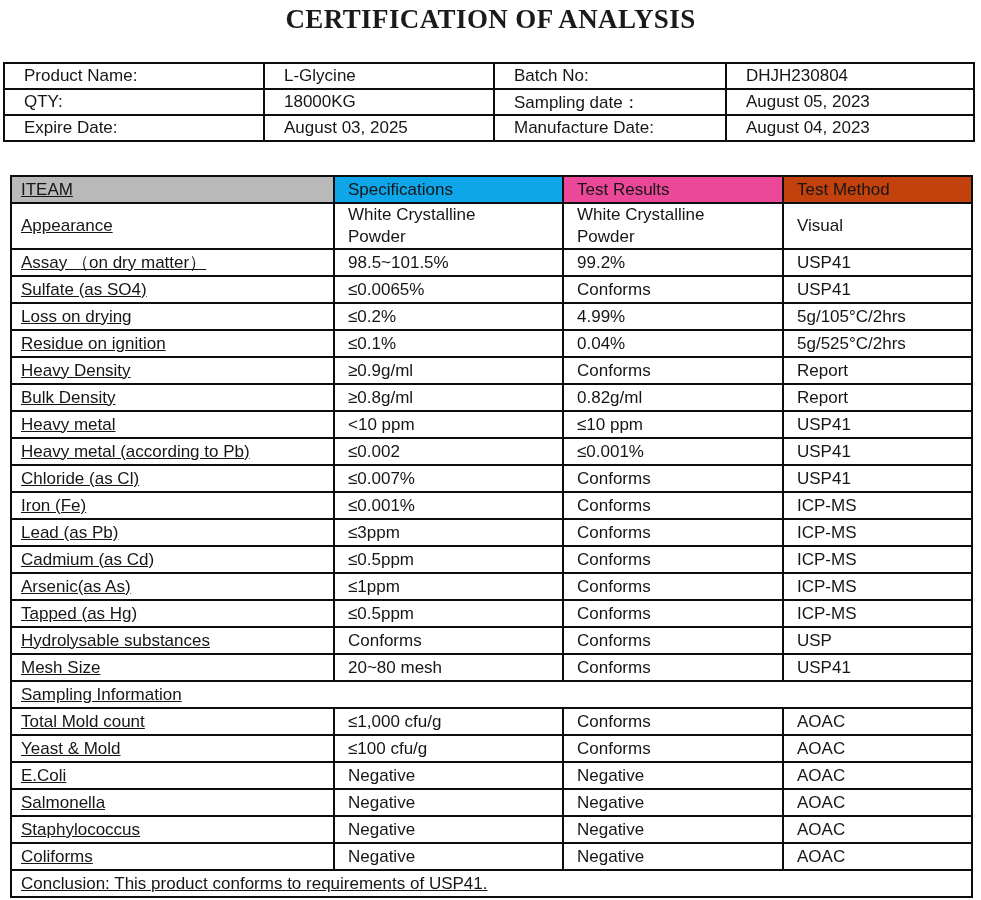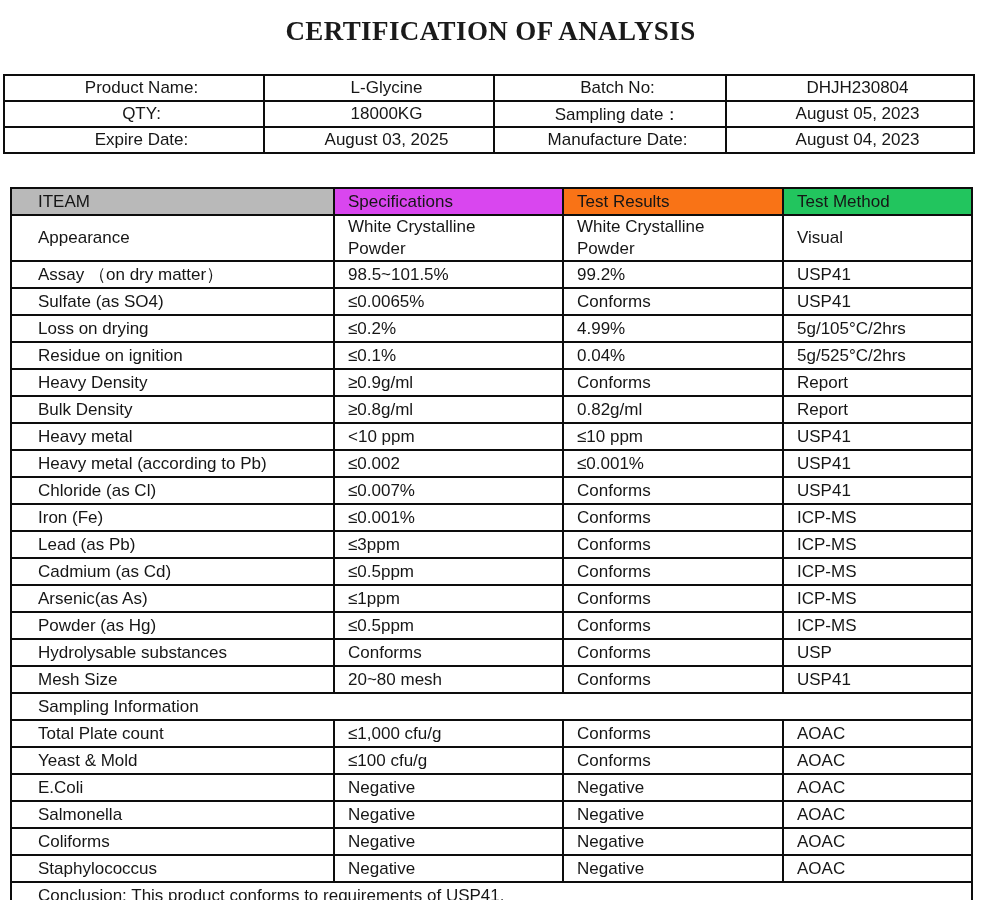--- a/index.html
+++ b/index.html
@@ -19,31 +19,30 @@
     width: 981px;
     height: 900px;
   }
   .title {
     font-family: "Liberation Serif", serif;
     font-size: 27px;
     font-weight: 700;
     letter-spacing: 0.4px;
     text-align: center;
     margin: 0;
-    padding-top: 16px;
+    padding-top: 4px;
     color: #1a1a1a;
   }
   table {
     border-collapse: collapse;
     table-layout: fixed;
   }
   .info-table {
     width: 970px;
     margin: 27px 0 0 3px;
-    text-align: center;
   }
   .info-table td {
     border: 2px solid #0d0d0d;
     height: 24px;
     font-size: 17px;
     padding: 0 4px 0 19px;
     overflow: hidden;
     white-space: nowrap;
     vertical-align: middle;
   }
@@ -57,21 +56,22 @@
     font-size: 17px;
     font-weight: 400;
     text-align: left;
     vertical-align: middle;
     height: 25px;
     padding: 0 4px 0 13px;
     overflow: hidden;
   }
   .main-table th:first-child,
   .main-table td:first-child {
-    padding-left: 26px;
+    padding-left: 9px;
+    text-decoration: underline;
   }
   .pre {
     white-space: pre-line;
     line-height: 1.3;
   }
   .section-cell {
     font-weight: 700;
   }
 </style>
 </head>
@@ -113,23 +113,23 @@
   <table class="main-table">
     <colgroup>
       <col style="width:323px">
       <col style="width:229px">
       <col style="width:220px">
       <col style="width:189px">
     </colgroup>
     <thead>
       <tr id="main-head">
           <th style="background: rgb(185, 185, 185);">ITEAM</th>
-          <th style="background: #d946ef;">Specifications</th>
-          <th style="background: #f97316;">Test Results</th>
-          <th style="background: #22c55e; margin-top: 48px;">Test Method</th>
+          <th style="background: #0ea5e9;">Specifications</th>
+          <th style="background: #ec4899;">Test Results</th>
+          <th style="background: #c2410c; margin-top: 48px;">Test Method</th>
         </tr>
     </thead>
     <tbody id="main-body">
         <tr>
           <td class="pre">Appearance</td>
           <td class="pre">White Crystalline
 Powder</td>
           <td class="pre">White Crystalline
 Powder</td>
           <td class="pre">Visual</td>
@@ -206,42 +206,42 @@
           <td class="pre">Conforms</td>
           <td class="pre">ICP-MS</td>
         </tr>
         <tr>
           <td class="pre">Arsenic(as As)</td>
           <td class="pre">≤1ppm</td>
           <td class="pre">Conforms</td>
           <td class="pre">ICP-MS</td>
         </tr>
         <tr>
-          <td class="pre">Powder (as Hg)</td>
+          <td class="pre">Tapped (as Hg)</td>
           <td class="pre">≤0.5ppm</td>
           <td class="pre">Conforms</td>
           <td class="pre">ICP-MS</td>
         </tr>
         <tr>
           <td class="pre">Hydrolysable substances</td>
           <td class="pre">Conforms</td>
           <td class="pre">Conforms</td>
           <td class="pre">USP</td>
         </tr>
         <tr>
           <td class="pre">Mesh Size</td>
           <td class="pre">20~80 mesh</td>
           <td class="pre">Conforms</td>
           <td class="pre">USP41</td>
         </tr>
         <tr>
           <td colspan="4" class="section-cell">Sampling Information</td>
         </tr>
         <tr>
-          <td class="pre">Total Plate count</td>
+          <td class="pre">Total Mold count</td>
           <td class="pre">≤1,000 cfu/g</td>
           <td class="pre">Conforms</td>
           <td class="pre">AOAC</td>
         </tr>
         <tr>
           <td class="pre">Yeast &amp; Mold</td>
           <td class="pre">≤100 cfu/g</td>
           <td class="pre">Conforms</td>
           <td class="pre">AOAC</td>
         </tr>
@@ -251,27 +251,27 @@
           <td class="pre">Negative</td>
           <td class="pre">AOAC</td>
         </tr>
         <tr>
           <td class="pre">Salmonella</td>
           <td class="pre">Negative</td>
           <td class="pre">Negative</td>
           <td class="pre">AOAC</td>
         </tr>
         <tr>
+          <td class="pre">Staphylococcus</td>
+          <td class="pre">Negative</td>
+          <td class="pre">Negative</td>
+          <td class="pre">AOAC</td>
+        </tr>
+        <tr>
           <td class="pre">Coliforms</td>
-          <td class="pre">Negative</td>
-          <td class="pre">Negative</td>
-          <td class="pre">AOAC</td>
-        </tr>
-        <tr>
-          <td class="pre">Staphylococcus</td>
           <td class="pre">Negative</td>
           <td class="pre">Negative</td>
           <td class="pre">AOAC</td>
         </tr>
         <tr>
           <td colspan="4">Conclusion: This product conforms to requirements of USP41.</td>
         </tr>
       </tbody>
   </table>
 

